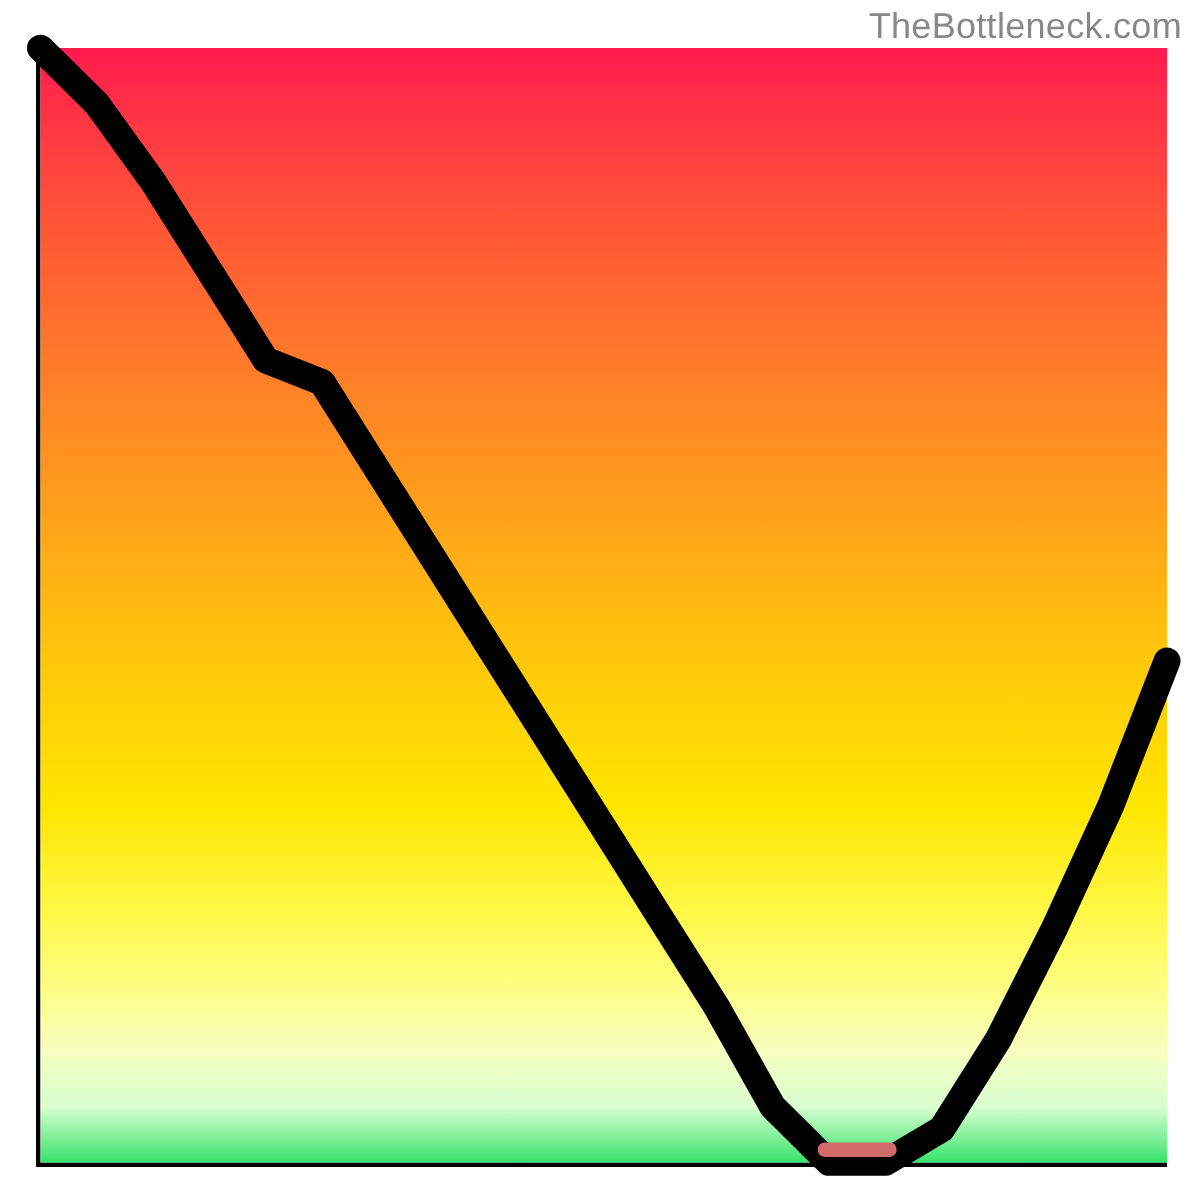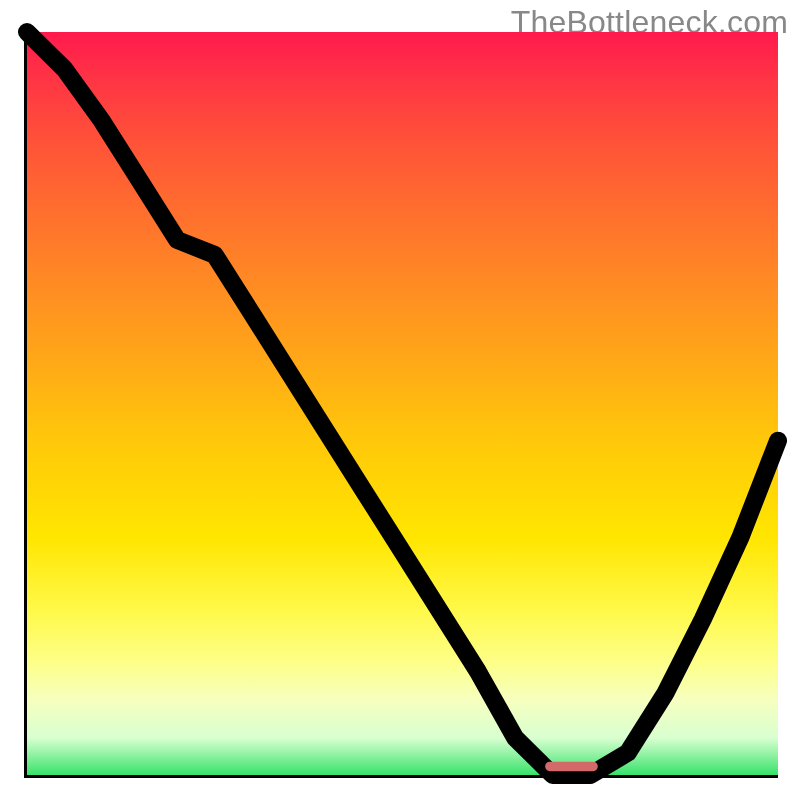--- a/index.html
+++ b/index.html
@@ -12,21 +12,21 @@
   }
   .container {
     position: relative;
     width: 800px;
     height: 800px;
   }
   .watermark {
     position: absolute;
     top: 4px;
     right: 12px;
-    font-size: 32px;
+    font-size: 24px;
     color: #888888;
     font-weight: 500;
     letter-spacing: 0.2px;
   }
   .plot-area {
     position: absolute;
     left: 24px;
     top: 32px;
     width: 754px;
     height: 746px;

